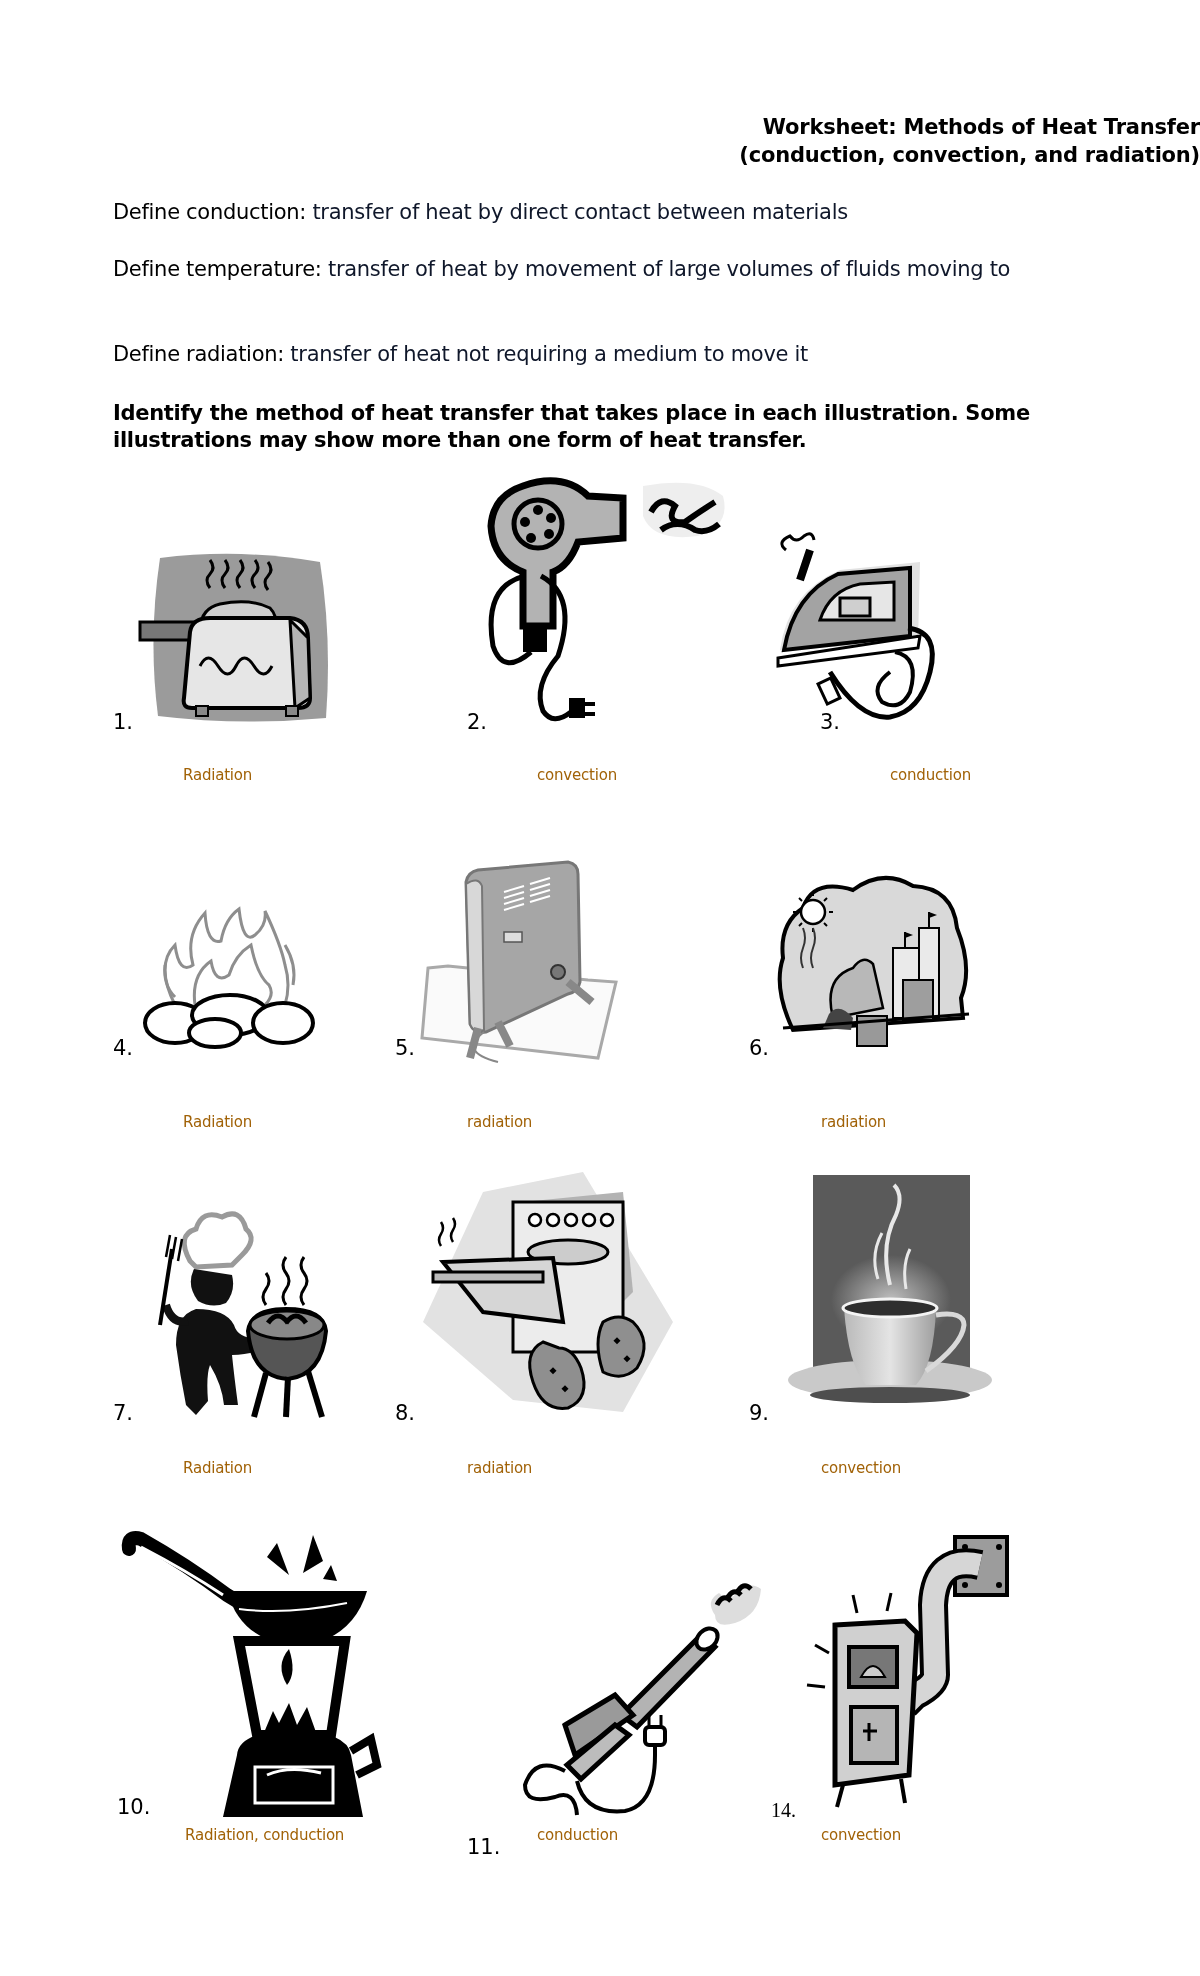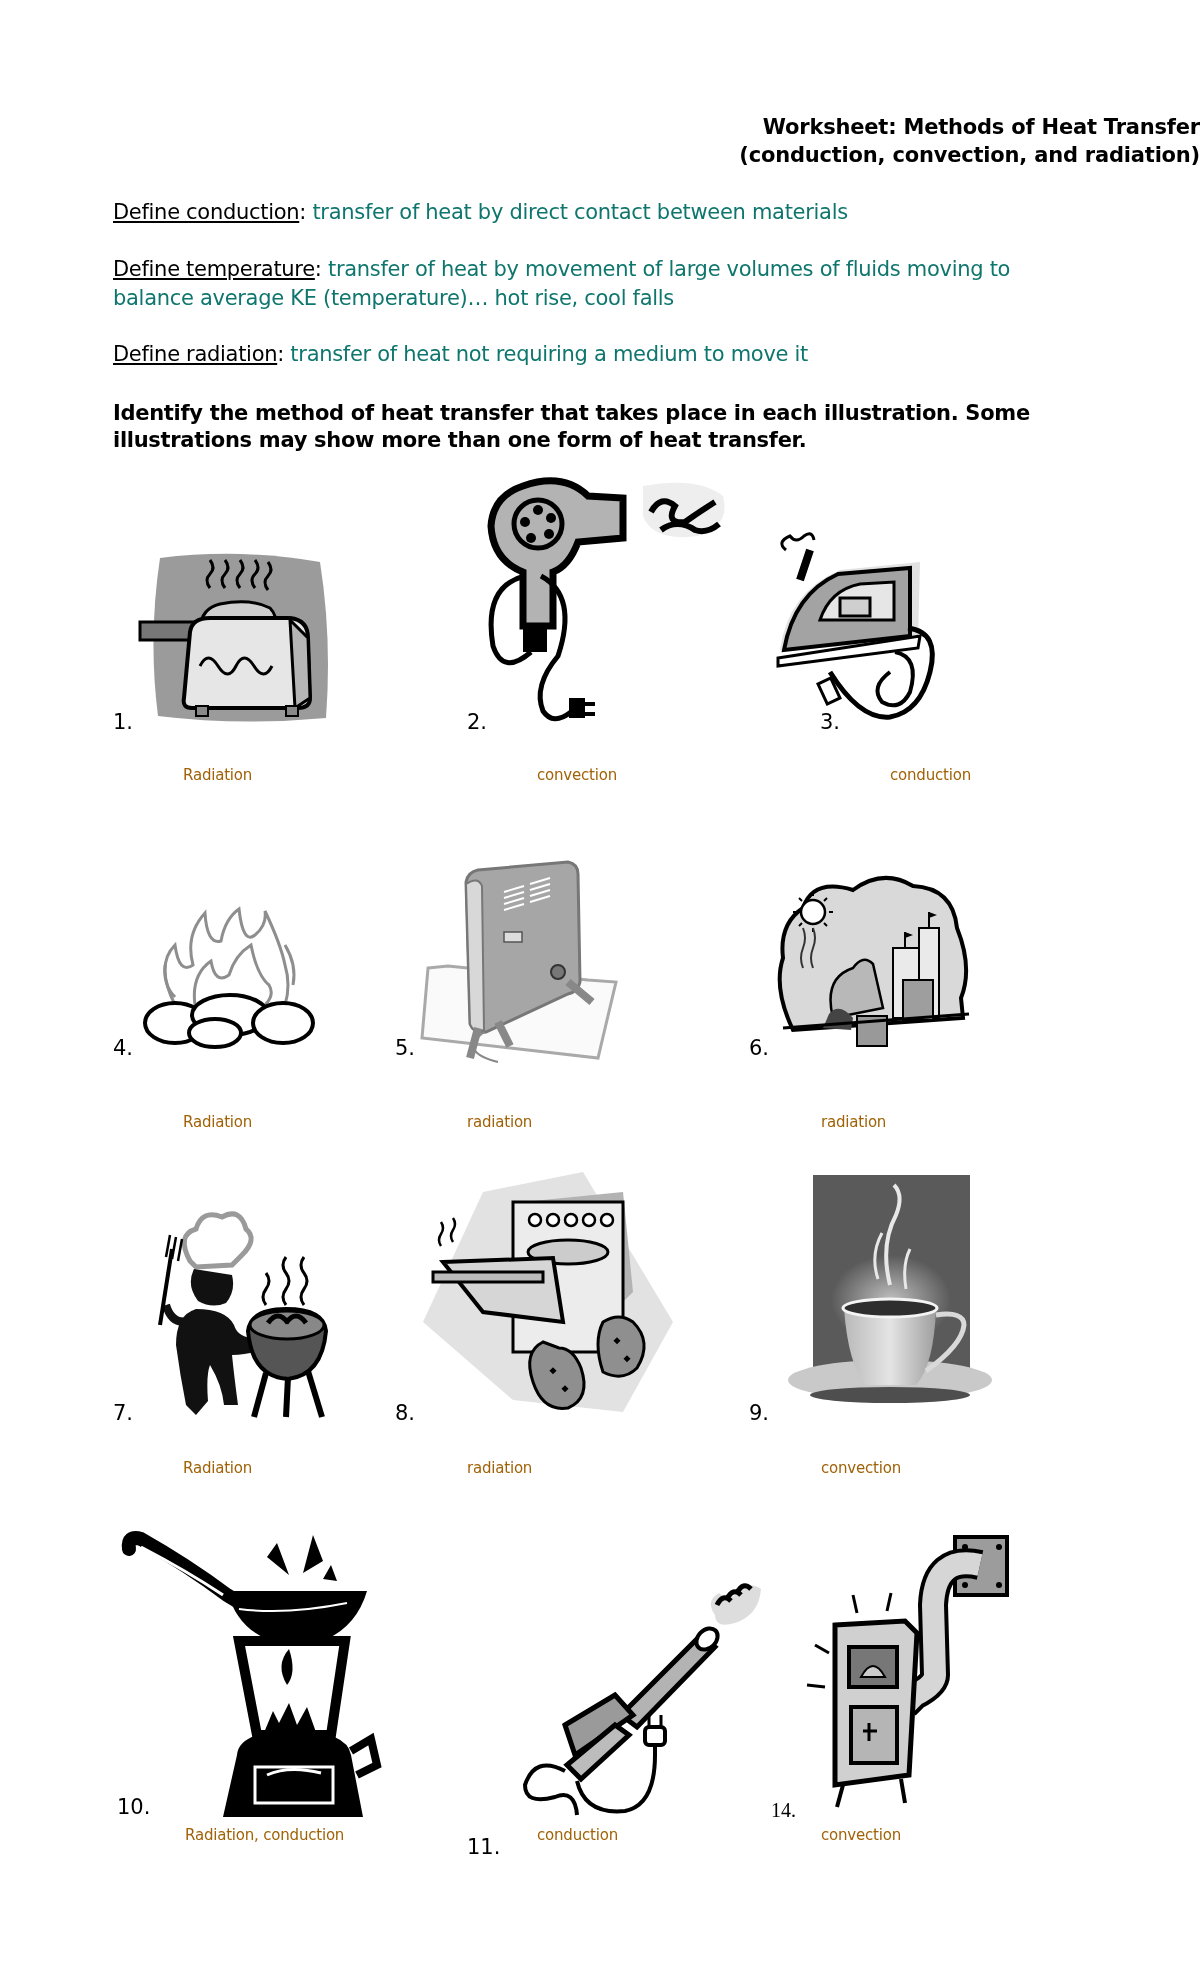--- a/index.html
+++ b/index.html
@@ -1,43 +1,42 @@
 <!DOCTYPE html>
 <html><head>
 <meta charset="utf-8">
 <style>
   html, body { margin: 0; padding: 0; background: #ffffff; }
   body { width: 1200px; height: 1976px; position: relative; overflow: hidden;
          font-family: "DejaVu Sans", "Liberation Sans", sans-serif; color: #000; }
   .abs { position: absolute; }
   .title { left: 0; width: 1200px; text-align: right; font-weight: bold; font-size: 21px; letter-spacing: -0.2px; }
   .def { left: 113px; font-size: 21px; line-height: 29px; white-space: nowrap; letter-spacing: -0.3px; }
-  .def .term { text-decoration: underline; }
-  .red { color: #0f766e; }
+  .def .term { }
+  .red { color: #0f172a; }
   .instr { left: 113px; font-weight: bold; font-size: 21px; line-height: 27px; letter-spacing: -0.3px; white-space: nowrap; }
   .num { font-size: 21px; line-height: 24px; }
   .num.serif { font-family: "Liberation Serif", "DejaVu Serif", serif; font-size: 20px; }
   .ans { font-size: 15px; color: #a16207; line-height: 24px; white-space: nowrap; letter-spacing: -0.2px; }
   svg.ill { position: absolute; overflow: visible; }
 </style>
 </head>
 <body>
 
 <div class="abs title" style="top:115px;">Worksheet:  Methods of Heat Transfer</div>
 <div class="abs title" style="top:143px;">(conduction, convection, and radiation)</div>
 
 <div class="abs def" style="top:198px;">
   <span class="term">Define conduction</span><span>:</span>
   <span class="red">transfer of heat by direct contact between materials</span>
 </div>
 
 <div class="abs def" style="top:255px;">
   <span class="term">Define temperature</span><span>:</span>
   <span class="red">transfer of heat by movement of large volumes of fluids moving to</span><br>
-  <span class="red">balance average KE (temperature)… hot rise, cool falls</span>
 </div>
 
 <div class="abs def" style="top:340px;">
   <span class="term">Define radiation</span><span>:</span>
   <span class="red">transfer of heat not requiring a medium to move it</span>
 </div>
 
 <div class="abs instr" style="top:400px;">
   <span>Identify the method of heat transfer that takes place in each illustration.  Some</span><br>
   <span>illustrations may show more than one form of heat transfer.</span>

